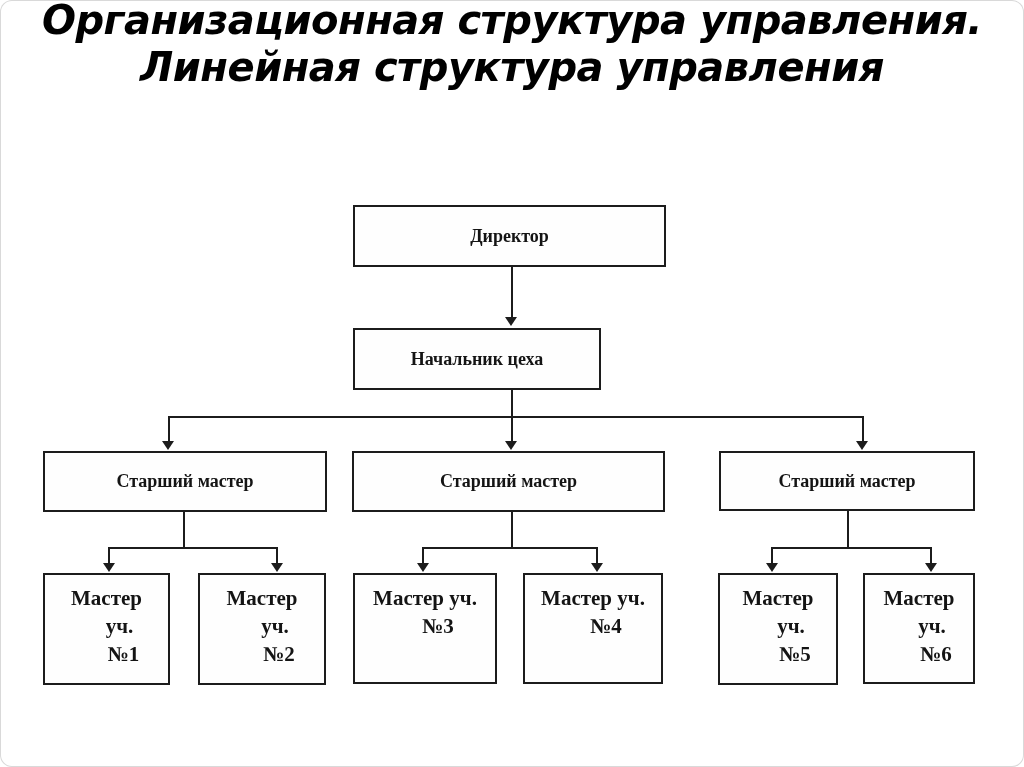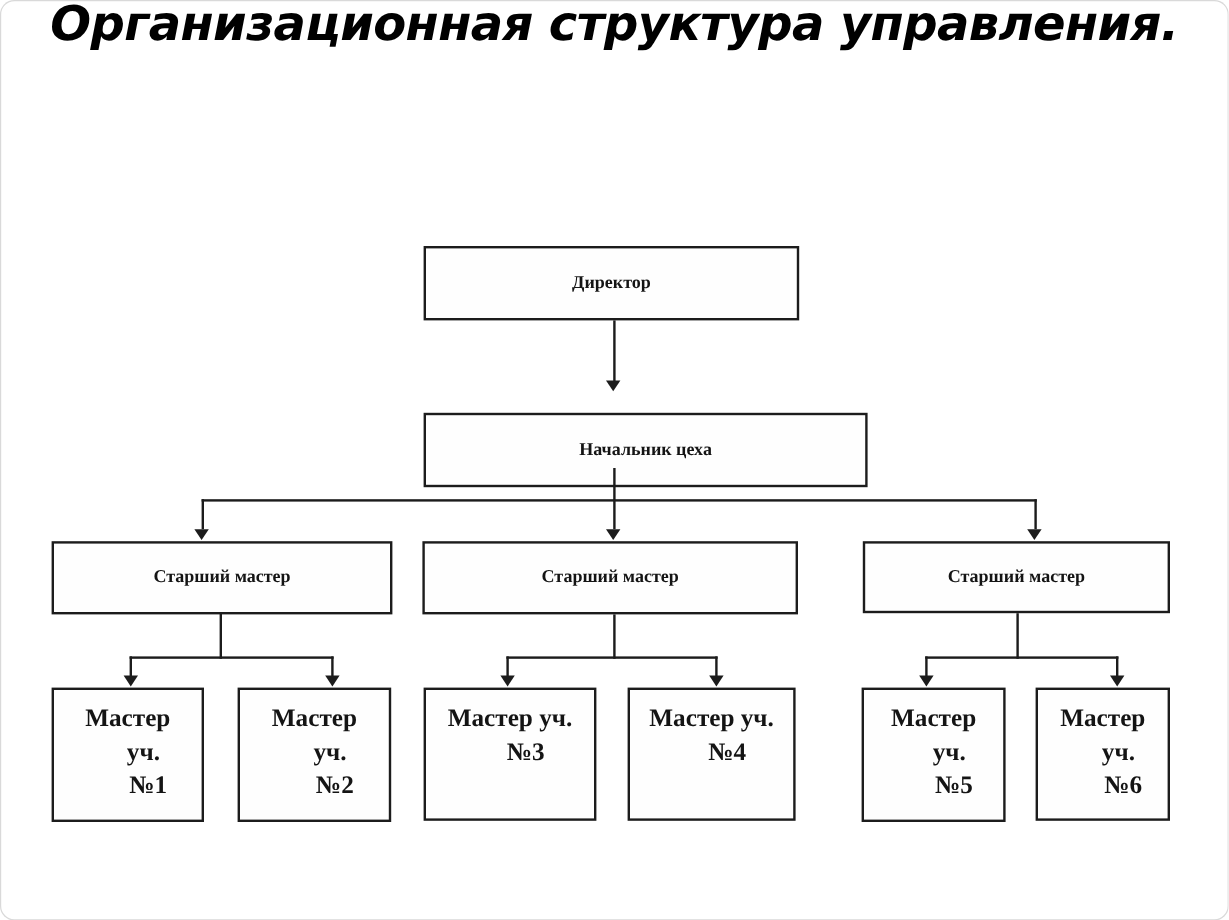--- a/index.html
+++ b/index.html
@@ -31,21 +31,21 @@
   .title div { white-space: nowrap; }
   
   .bx {
     position: absolute;
     box-sizing: border-box;
     border: 2px solid #1c1c1c;
     background: #fefefe;
     color: #141414;
     font-family: "Liberation Serif", serif;
     font-weight: bold;
-    font-size: 15px;
+    font-size: 18px;
     display: flex;
     align-items: center;
     justify-content: center;
     text-align: center;
   }
   .bx.small {
     display: block;
     padding-top: 9px;
     font-size: 21px;
     line-height: 28px;
@@ -64,27 +64,28 @@
     border-top: 9px solid #1c1c1c;
   }
 </style>
 </head>
 <body>
 
 <div class="slide">
 
   <header class="title">
     <div>Организационная структура управления.</div>
+    <div>Линейная структура управления</div>
   </header>
 
   <div class="bx" style="left:353px; top:205px; width:313px; height:62px;">
     <span>Директор</span>
   </div>
 
-  <div class="bx" style="left:353px; top:344px; width:370px; height:62px;">
+  <div class="bx" style="left:353px; top:328px; width:248px; height:62px;">
     <span>Начальник цеха</span>
   </div>
 
   <div class="bx" style="left:43px; top:451px; width:284px; height:61px;">
     <span>Старший мастер</span>
   </div>
   <div class="bx" style="left:352px; top:451px; width:313px; height:61px;">
     <span>Старший мастер</span>
   </div>
   <div class="bx" style="left:719px; top:451px; width:256px; height:60px;">

